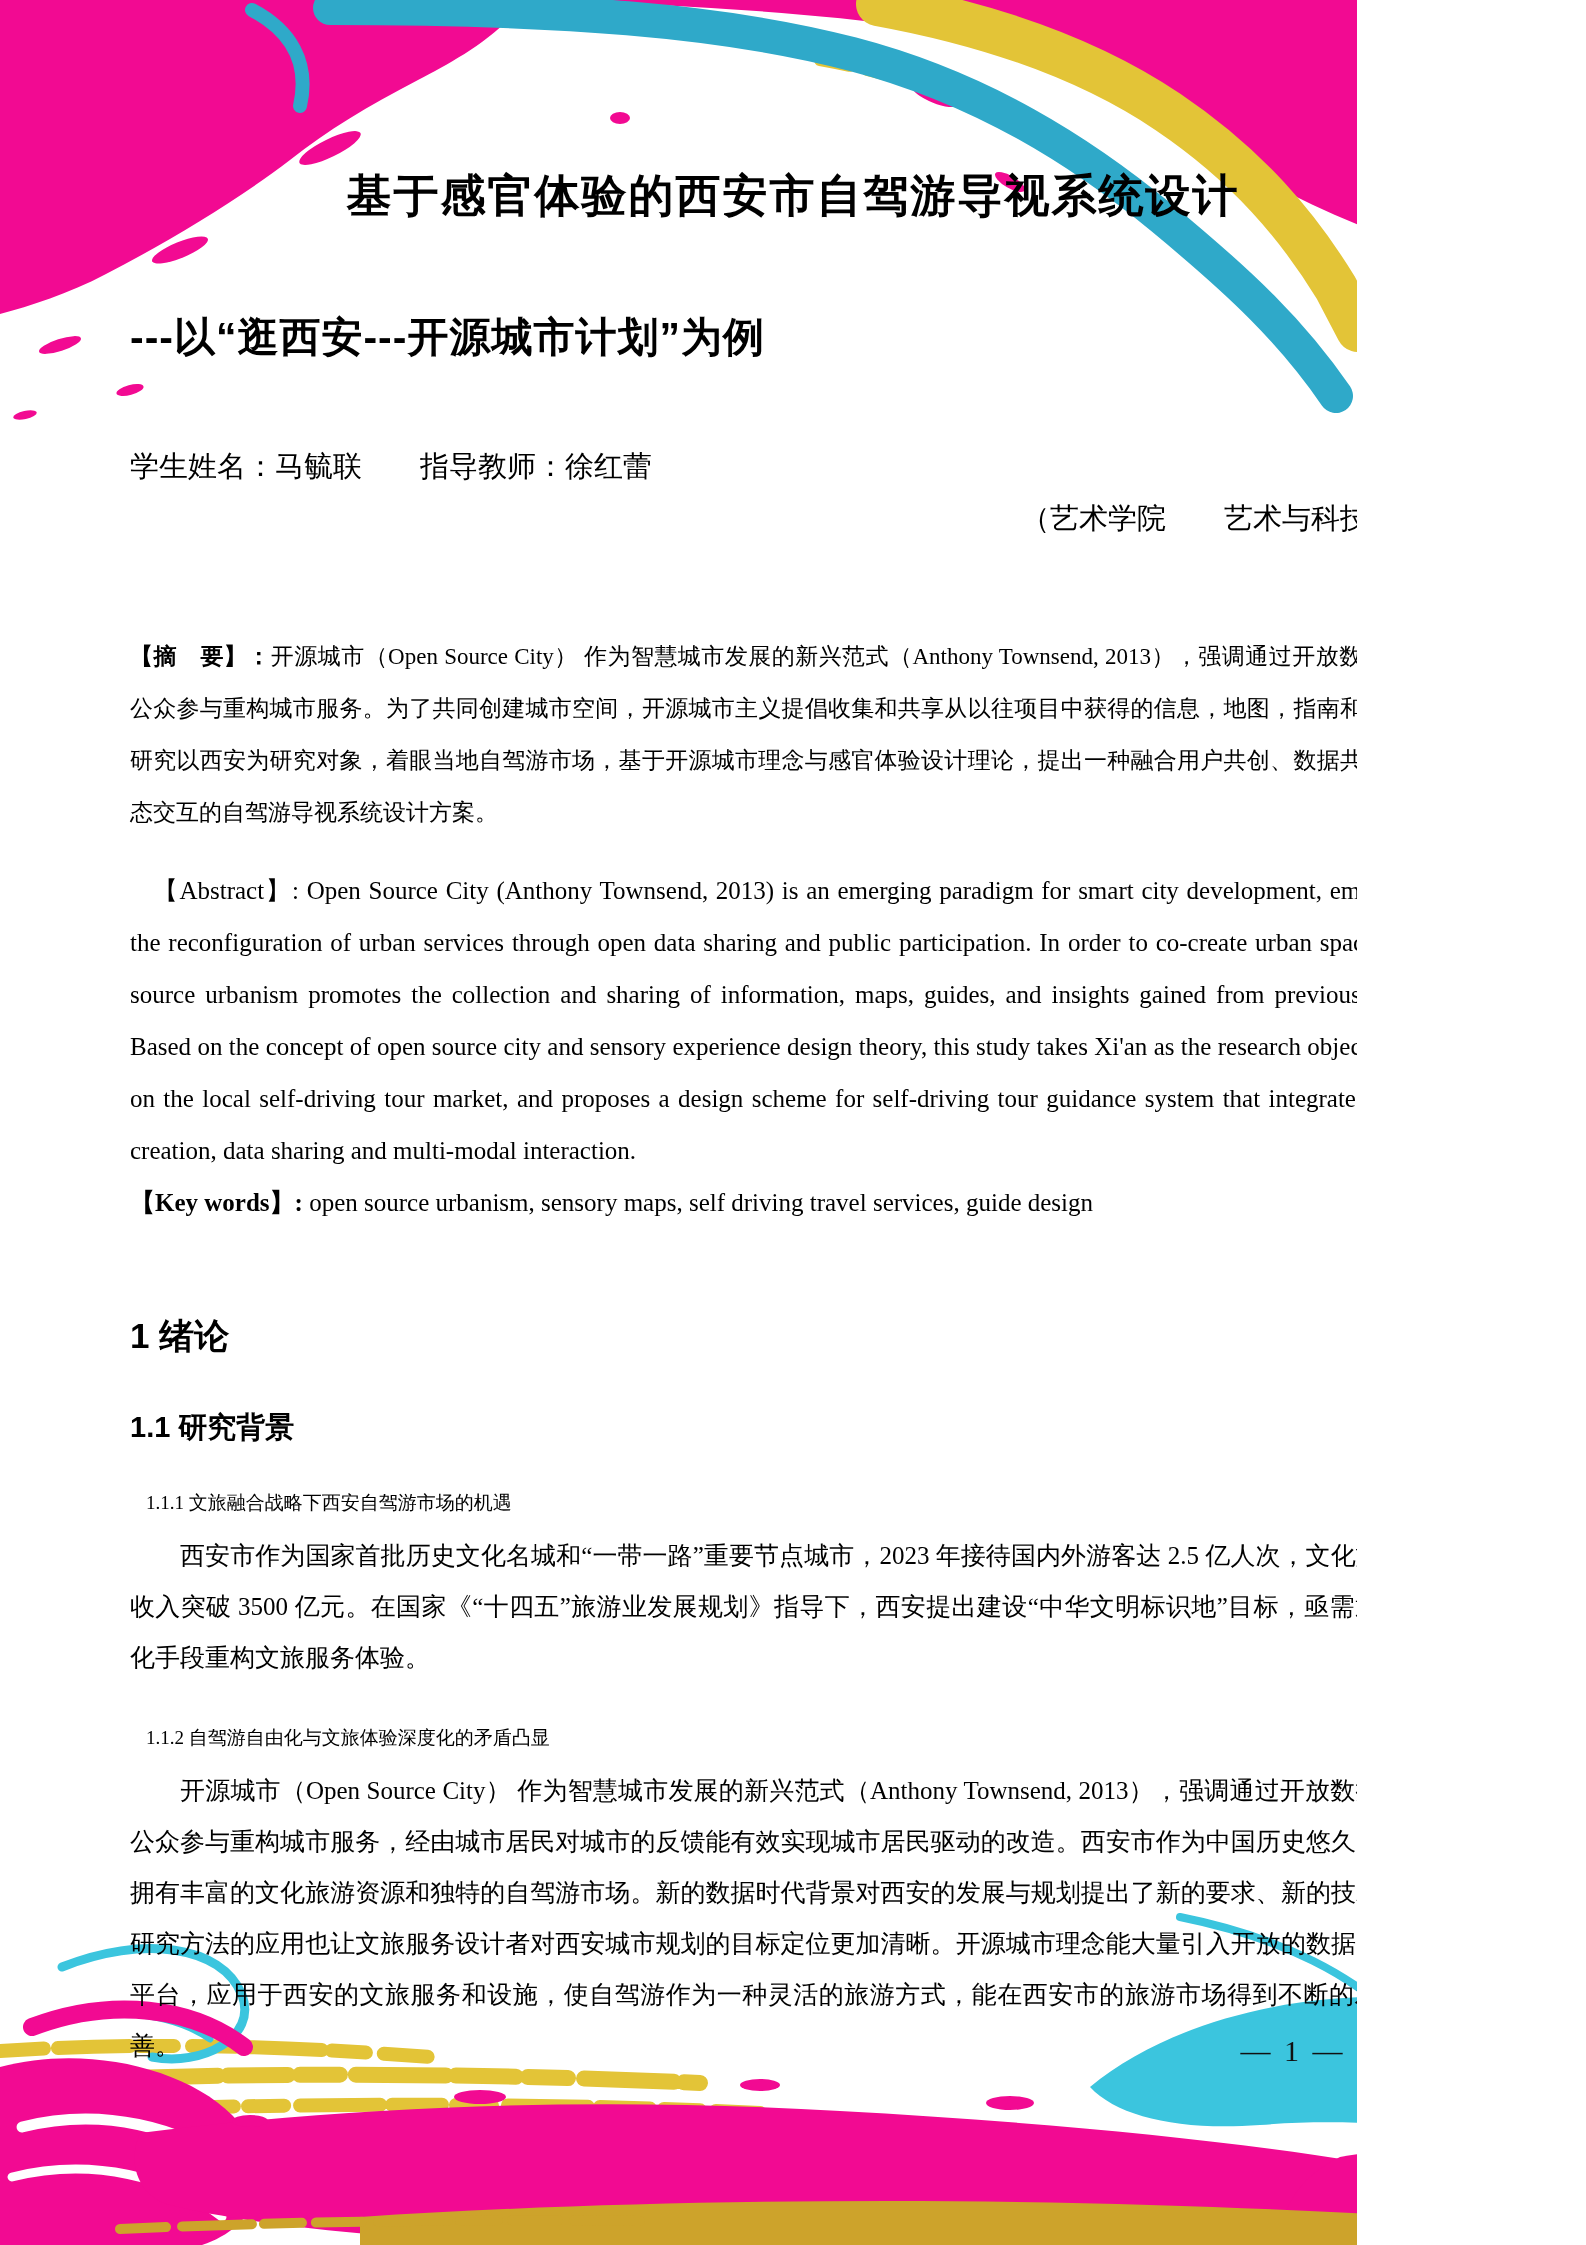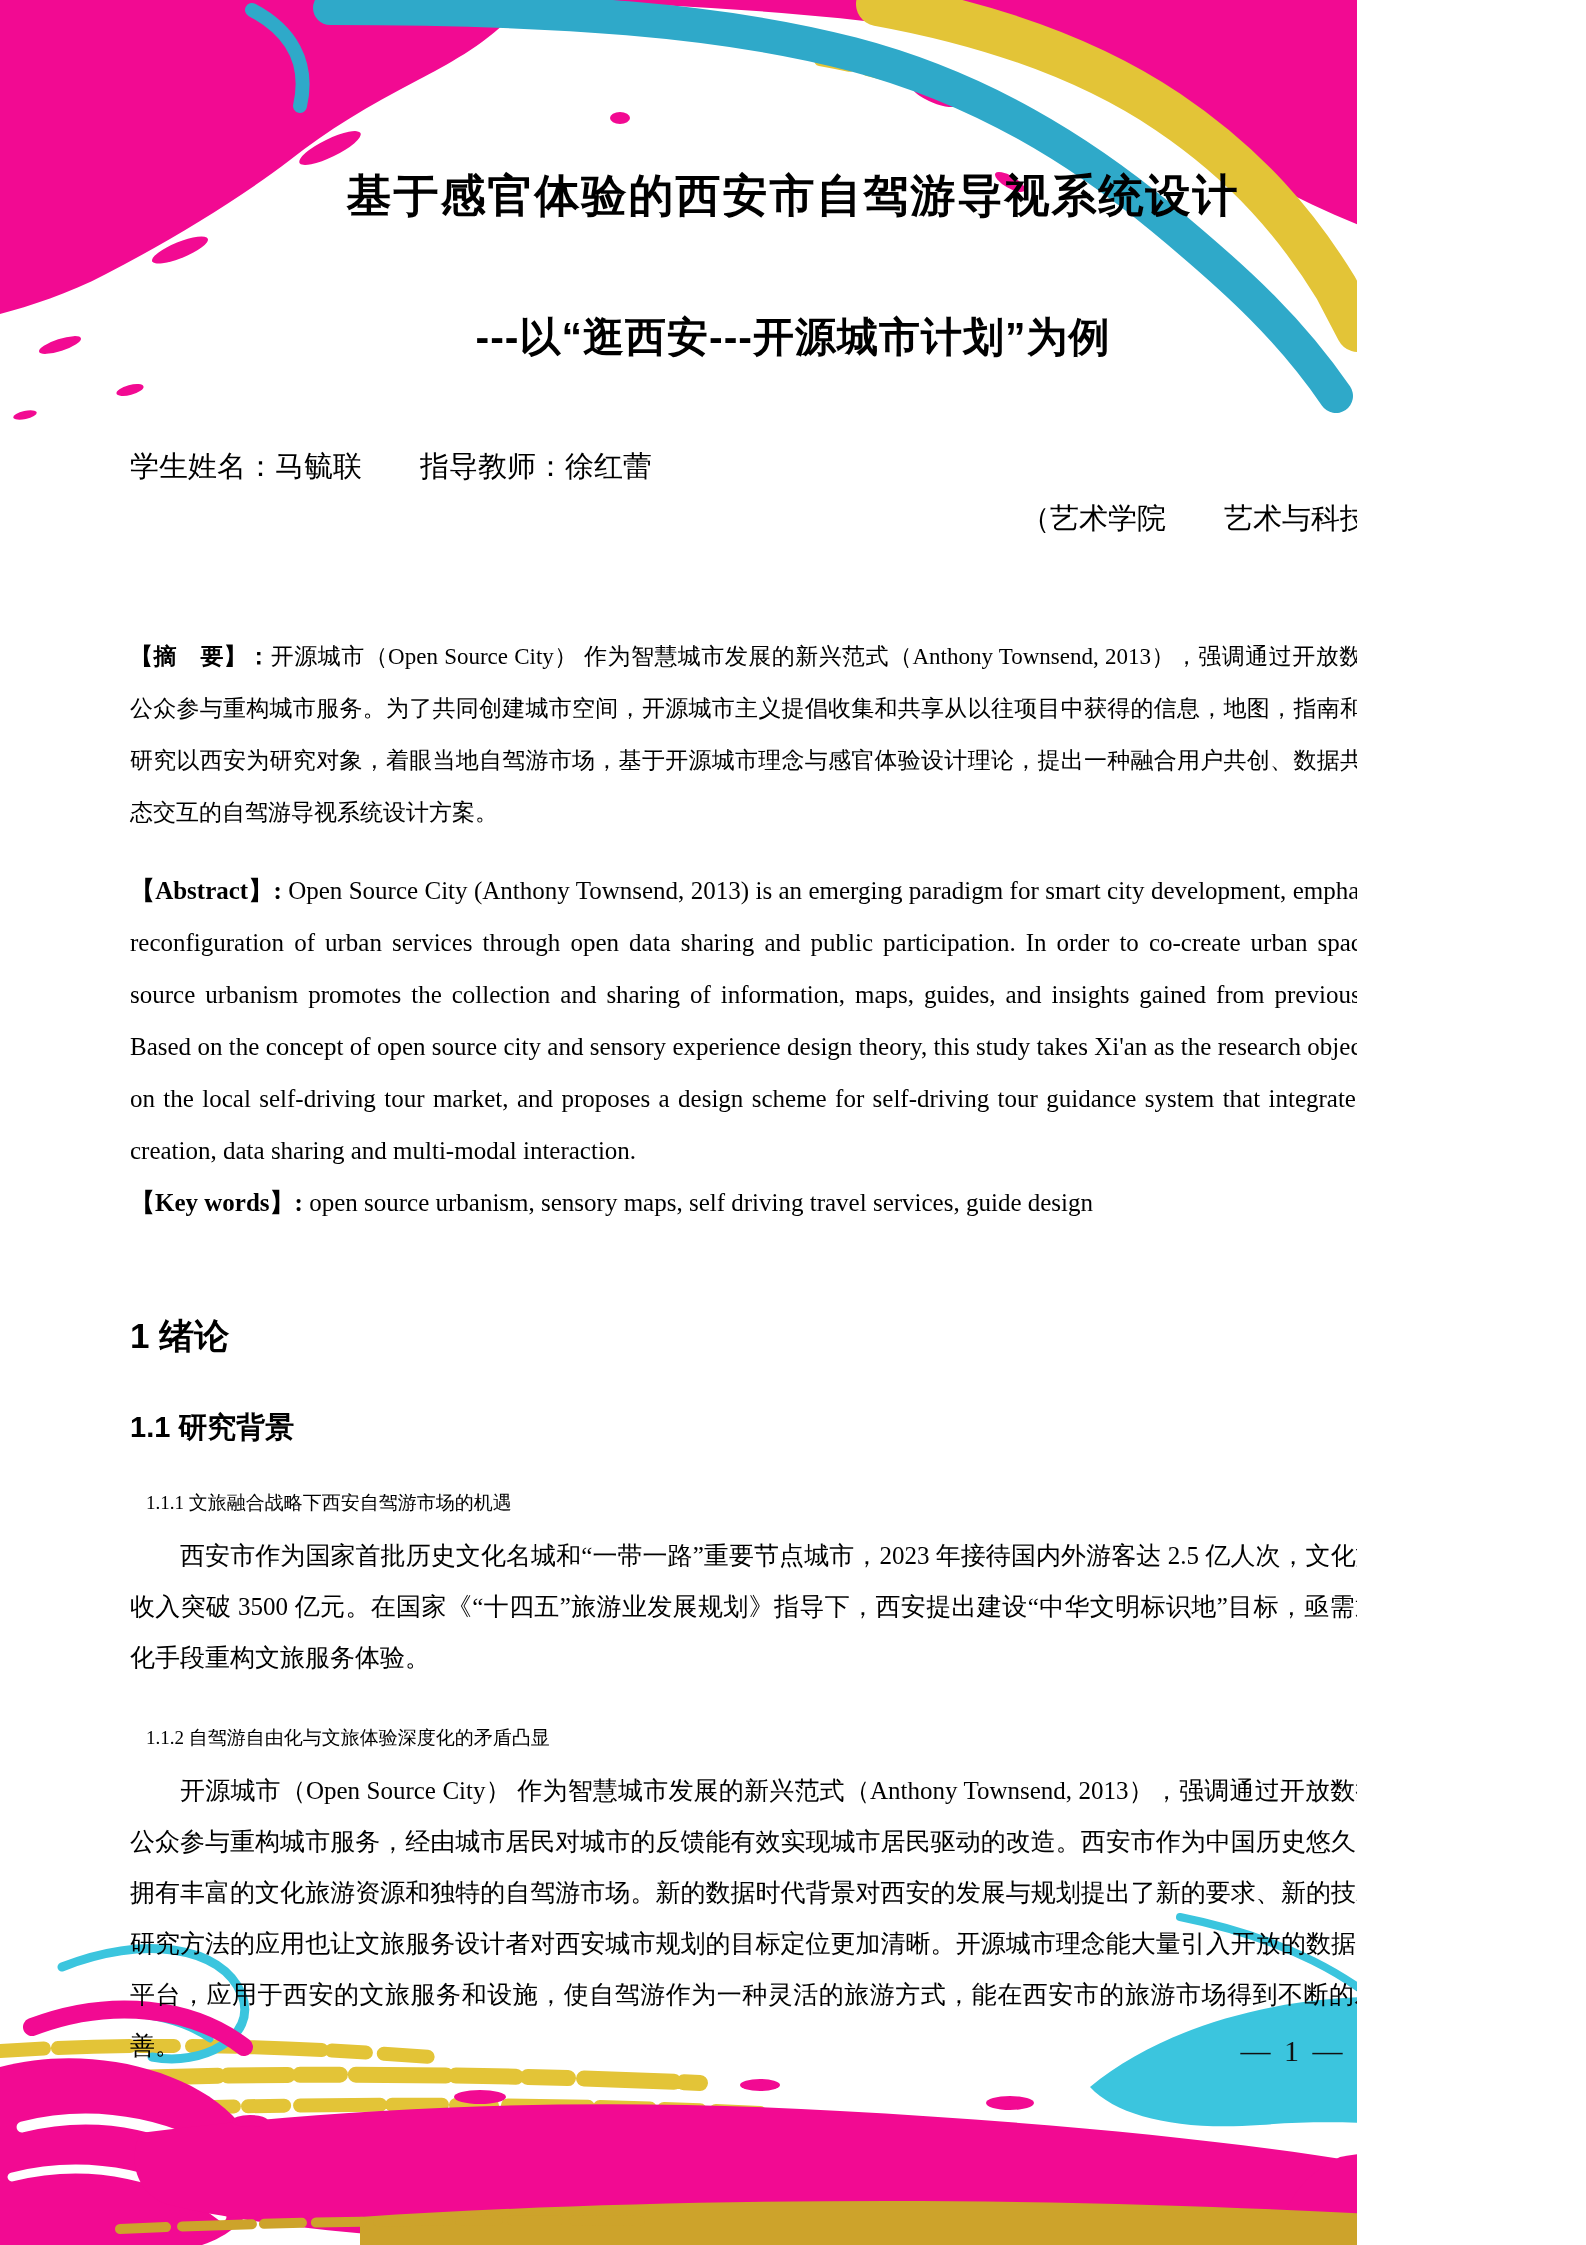--- a/index.html
+++ b/index.html
@@ -16,32 +16,32 @@
   .decor.bottom{bottom:0;}
   .content{
     position:absolute;left:130px;top:0;width:1326px;z-index:1;
   }
   .title{
     margin:168px 0 0;text-align:center;
     font-family:"Liberation Sans", sans-serif;
     font-weight:bold;font-size:45px;line-height:1.25;letter-spacing:2px;
   }
   .subtitle{
-    margin:86px 0 0;text-align:center;
+    margin:86px 0 0;
     font-family:"Liberation Sans", sans-serif;
     font-weight:bold;font-size:41px;letter-spacing:1px;
   }
   .byline{margin:82px 0 0;text-align:left;font-size:29px;}
   .dept{margin:12px 0 0;text-align:right;font-size:29px;}
   .abs-cn{margin:92px 0 0;font-size:23px;line-height:52px;text-align:justify;}
   .abs-cn .lbl{font-weight:bold;}
   .kw-line{font-size:25px;line-height:52px;text-align:justify;}
   .kw-line .lbl{font-weight:bold;}
   .abs-en{margin:26px 0 0;font-size:25px;line-height:52px;text-align:justify;}
-  .abs-en .lbl{font-weight:bold;}
+  .abs-en .lbl{font-weight:normal;margin-left:23px;}
   .h1{
     margin:84px 0 0;font-family:"Liberation Sans", sans-serif;
     font-weight:bold;font-size:35px;
   }
   .h2{
     margin:48px 0 0;font-family:Liberation Sans, sans-serif;
     font-weight:bold;font-size:29px;
   }
   .h3{margin:42px 16px 0;font-size:19px;font-weight:normal;}
   .para{

